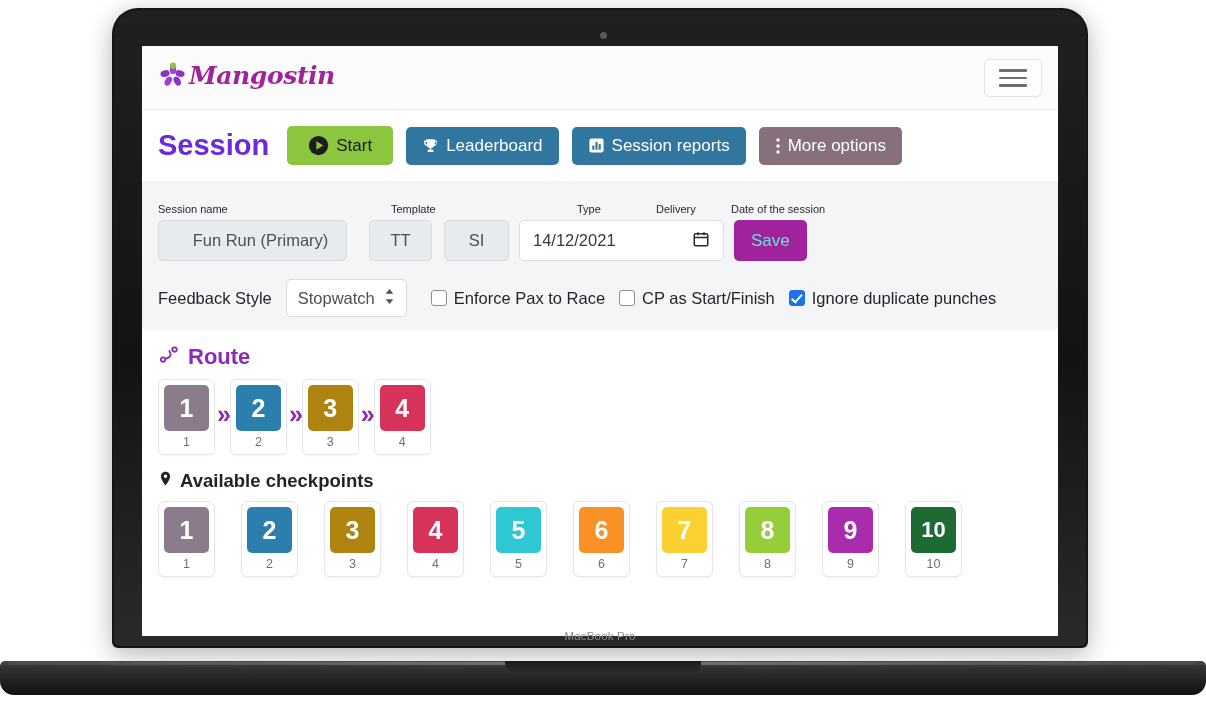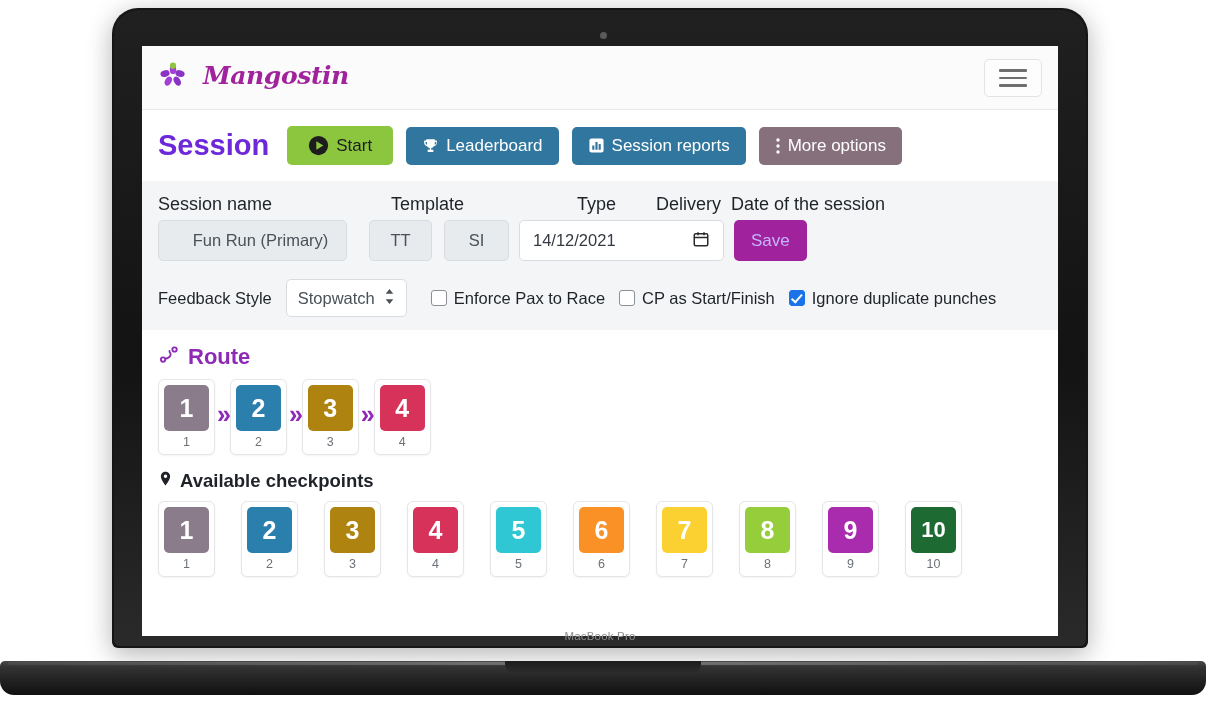--- a/index.html
+++ b/index.html
@@ -62,21 +62,21 @@
     width:916px; height:590px;
     background:#ffffff;
     overflow:hidden;
   }
 
   
   .navbar {
     position:relative; height:64px; background:#fbfbfb;
     border-bottom:1px solid #eaeaea;
   }
-  .logo-wrap { position:absolute; left:16px; top:14px; display:flex; align-items:center; gap:15px; }
+  .logo-wrap { position:absolute; left:16px; top:14px; display:flex; align-items:center; gap:1px; }
   .logo-flower { width:30px; height:30px; display:block; }
   .logo-text {
     font-family:"DejaVu Serif", serif;
     font-style:italic; font-weight:700;
     font-size:25px; color:#a0229c; letter-spacing:-.4px;
   }
   .hamburger {
     position:absolute; right:16px; top:13px;
     width:58px; height:38px;
     background:#fdfdfd; border:1px solid #e3e3e3; border-radius:5px;
@@ -97,31 +97,31 @@
     font-size:17px; font-family:"Liberation Sans", sans-serif;
     padding:9px 16px; white-space:nowrap;
   }
   .btn-start { background:#8cc63e; color:#1d1d1d; font-weight:400; padding:9px 21px; }
   .btn-blue  { background:#30769f; color:#fff;align-items:center; }
   .btn-mauve { background:#86707c; color:#fff; }
   .ico { display:inline-flex; align-items:center; }
 
   
   .form-band { background:#f4f5f7; padding:10px 16px 14px 16px; }
-  .labels-row { display:flex; align-items:flex-end; font-size:18px; color:#1f2328; height:24px; }
+  .labels-row { display:flex; align-items:flex-end; font-size:11px; color:#1f2328; height:24px; }
   .fields-row { display:flex; align-items:center; margin-top:5px; }
   .fld {
     height:41px; border:1px solid #d8dce1; border-radius:5px;
     display:flex; align-items:center; padding:0 13px;
     font-size:16.5px; color:#333a41; background:#fff;
   }
   .fld.ro { background:#e8ebee; color:#4a5158; justify-content:center; }
   .date-fld { background:#fff; justify-content:space-between; }
   .btn-save {
-    background:#a0229c; color:#c4b5fd; border:none; border-radius:5px;
+    background:#a0229c; color:#5eead4; border:none; border-radius:5px;
     height:41px; padding:0 17px; font-size:17px; cursor:pointer;
     font-family:"Liberation Sans", sans-serif;
   }
 
   
   .fb-row {
     background:#f4f5f7; padding:4px 16px 13px 16px;
     display:flex; align-items:center; gap:14px; font-size:16.5px; color:#1f2328;
   }
   .select-box {

